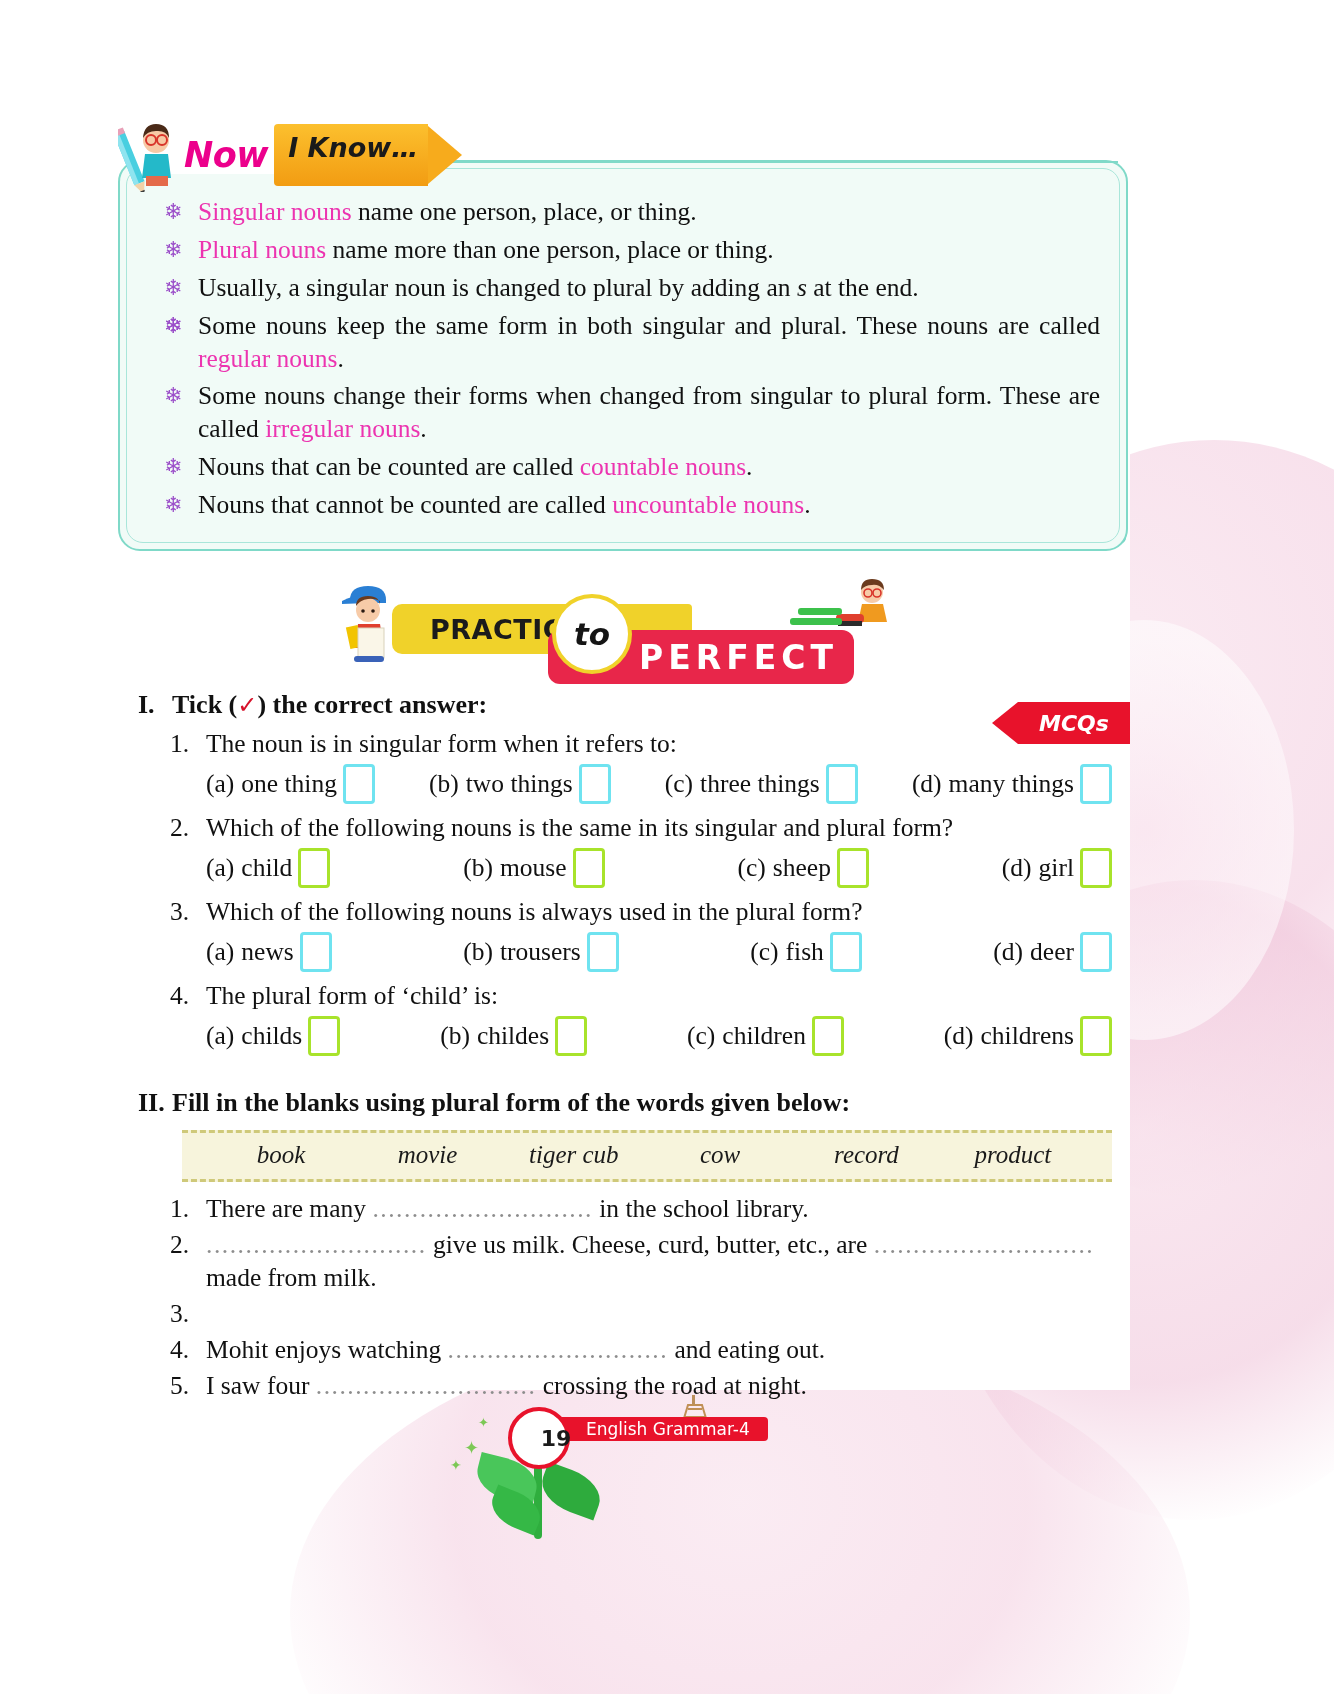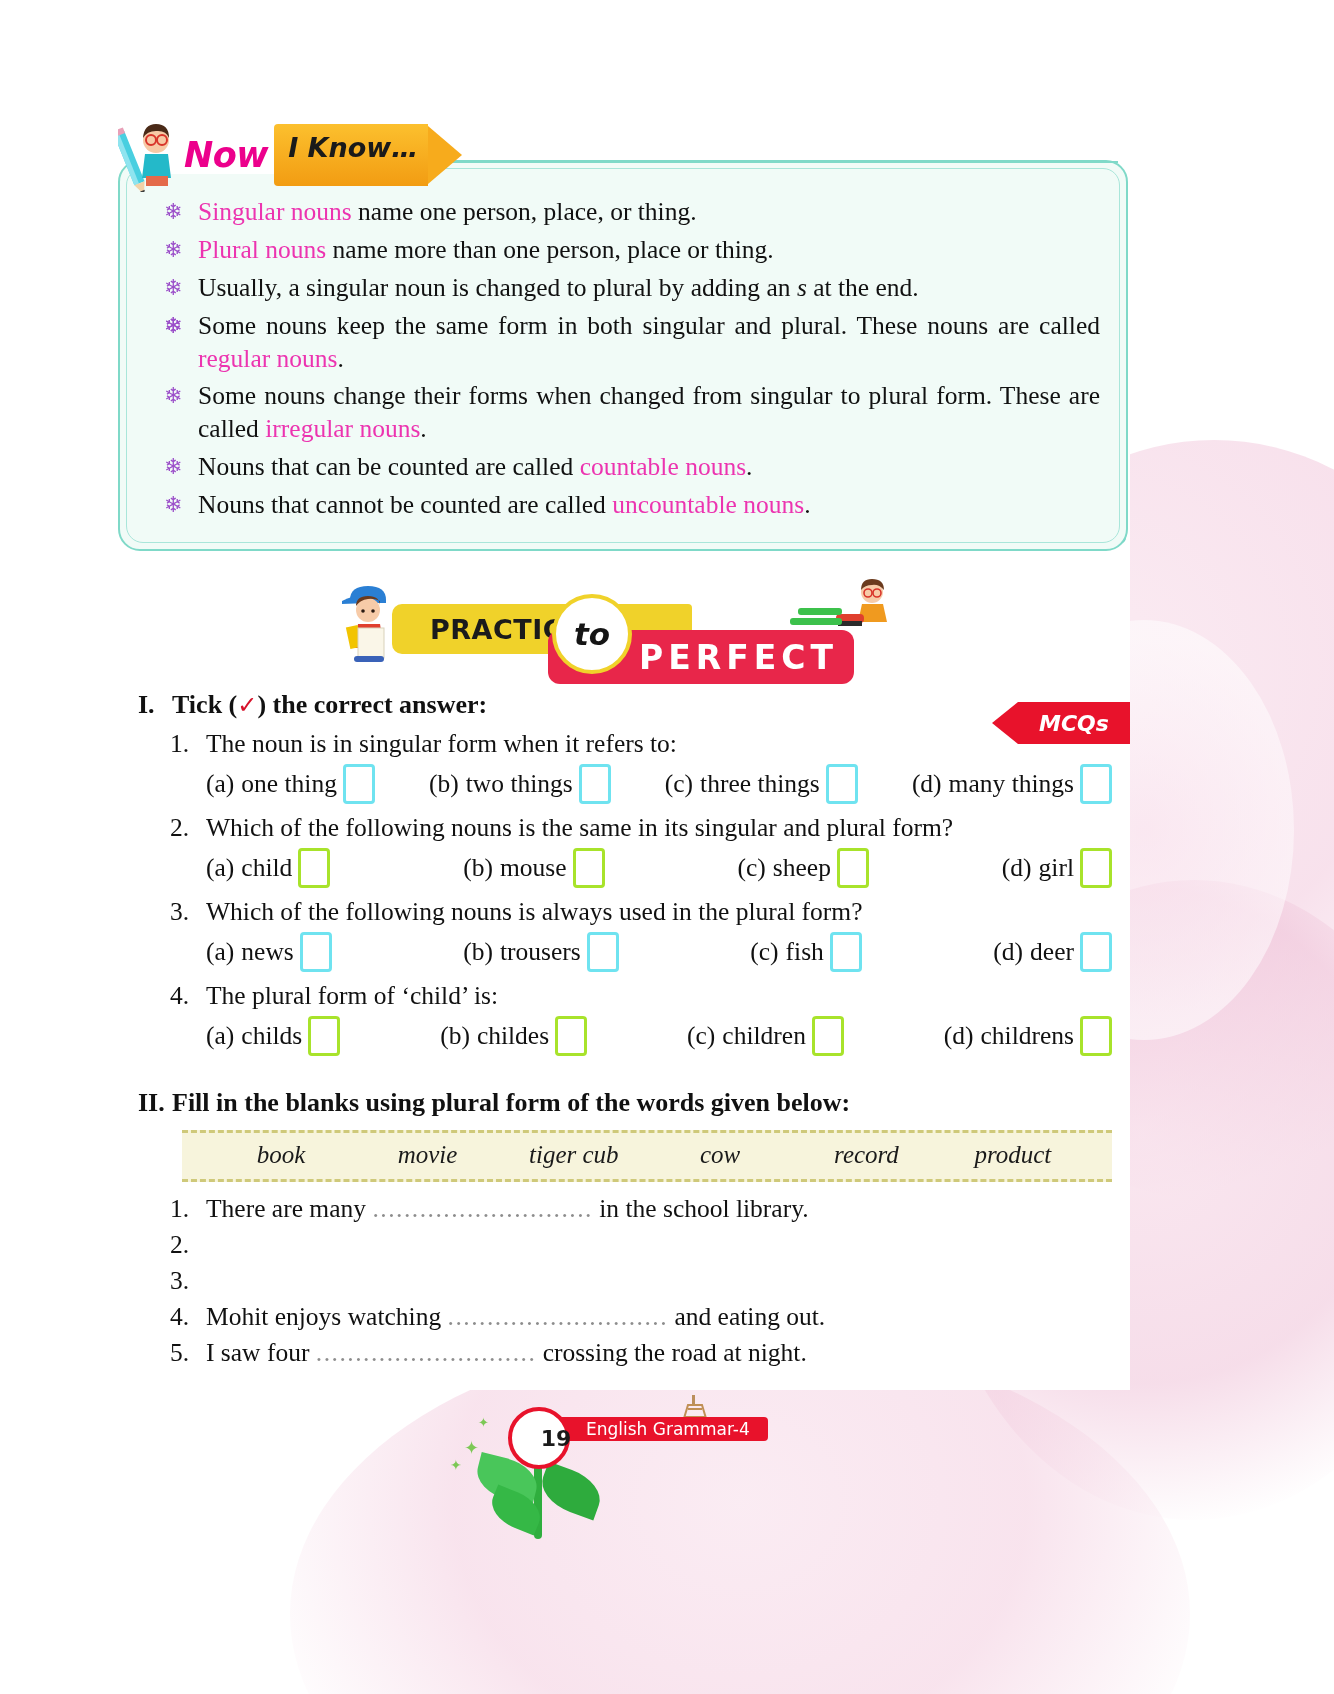--- a/index.html
+++ b/index.html
@@ -645,20 +645,21 @@
         <span class="w">product</span>
       </div>
 
     <div id="fill-container">
         <div class="fb-row">
           <span class="fb-num">1.</span>
           <span><span>There are many </span><span class="blank">............................</span><span> in the school library.</span></span>
         </div>
         <div class="fb-row">
           <span class="fb-num">2.</span>
+          <span><span></span><span class="blank">............................</span><span> give us milk. Cheese, curd, butter, etc., are </span><span class="blank">............................</span><span> made from milk.</span></span>
         </div>
         <div class="fb-row">
           <span class="fb-num">3.</span>
         </div>
         <div class="fb-row">
           <span class="fb-num">4.</span>
           <span><span>Mohit enjoys watching </span><span class="blank">............................</span><span> and eating out.</span></span>
         </div>
         <div class="fb-row">
           <span class="fb-num">5.</span>

